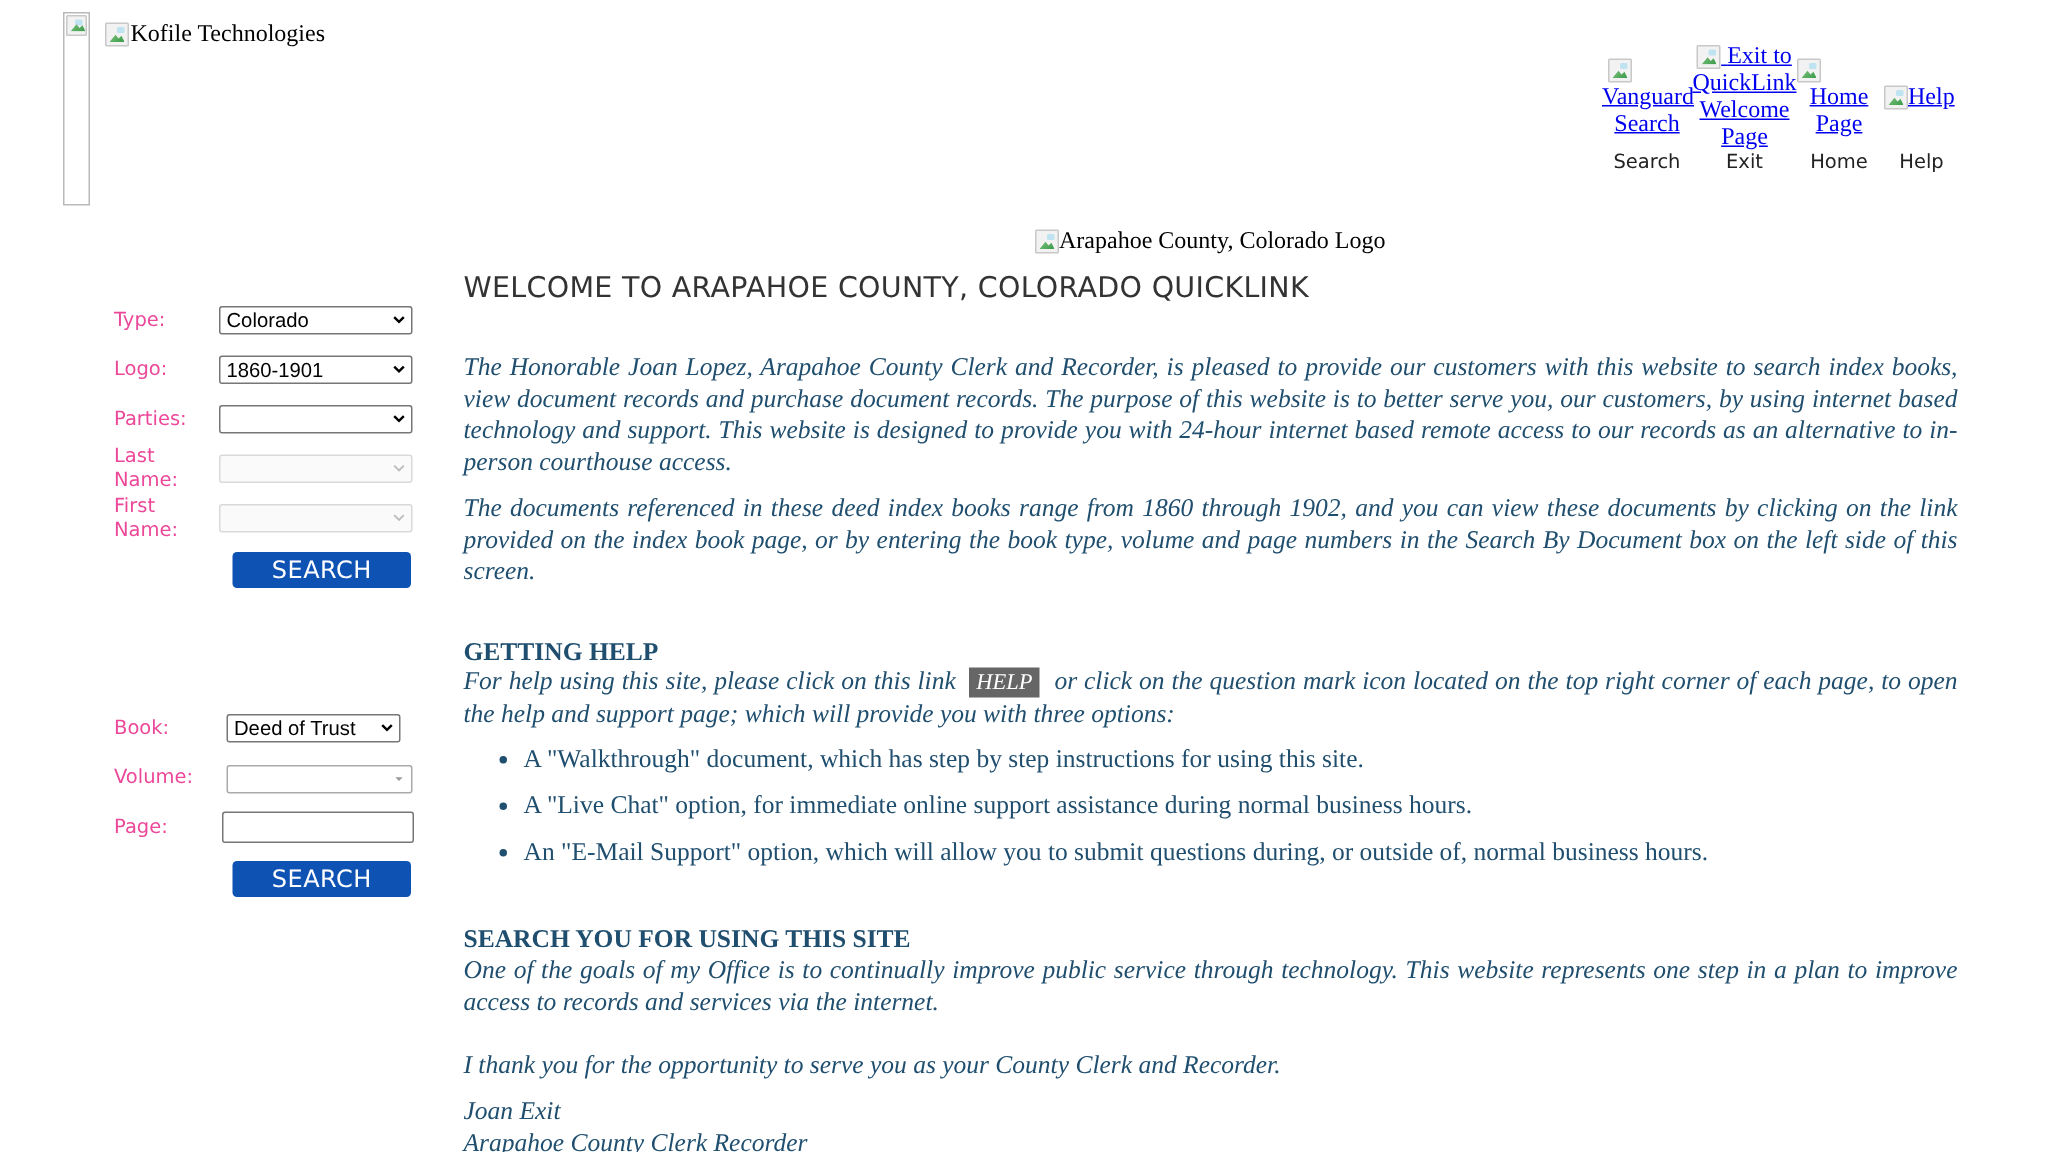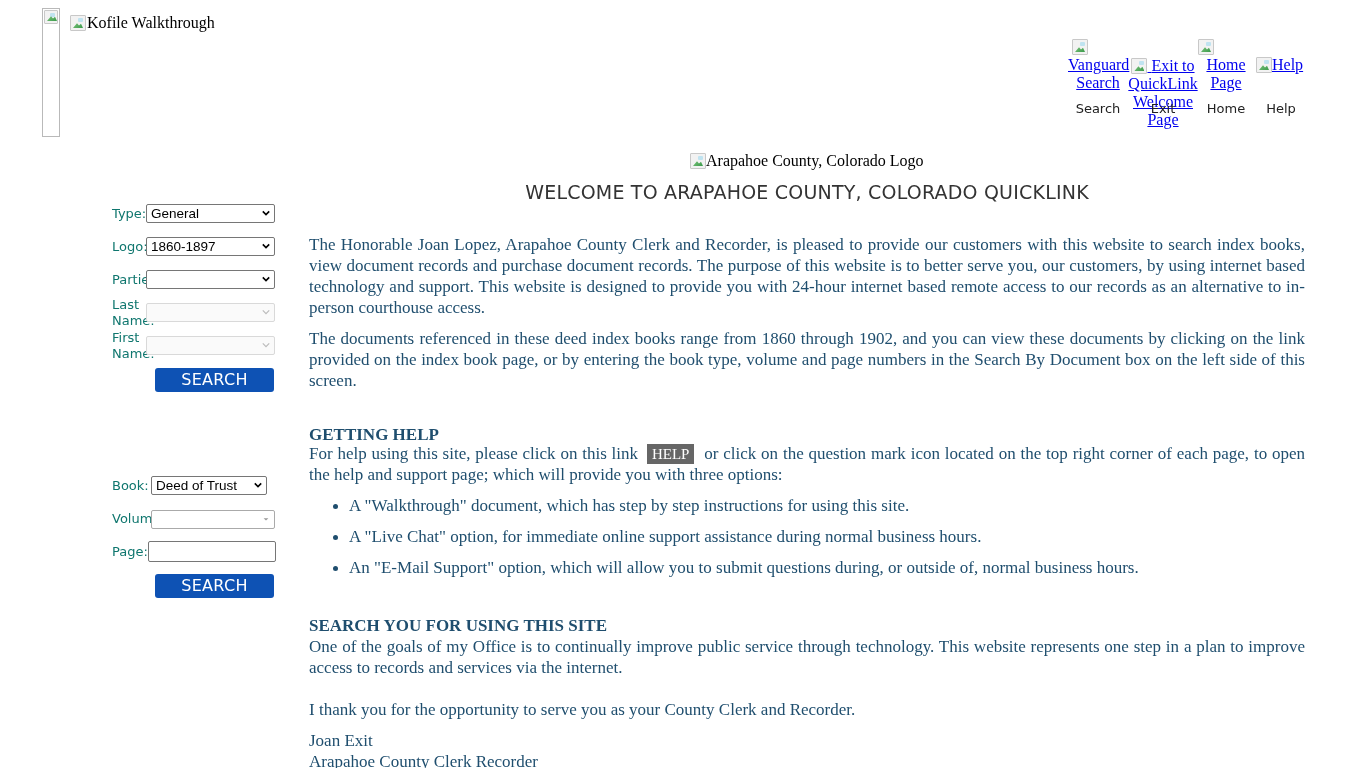--- a/index.html
+++ b/index.html
@@ -40,28 +40,28 @@
     .nav-caption {
       position: absolute; font-family: "DejaVu Sans", sans-serif; font-size: 13px; color: #222;
       top: 73px; text-align: center;
     }
 
     
     #county-logo {
       position: absolute; left: 690px; top: 152px; font-size: 16px; color: #000; white-space: nowrap;
     }
     #welcome-title {
-      position: absolute; left: 309px; width: 996px; top: 181px; text-align: center;
+      position: absolute; left: 309px; width: 996px; top: 181px; text-align: left;
       font-family: "DejaVu Sans", sans-serif; font-size: 19px; color: #333; letter-spacing: 0.2px;
     }
 
     
     .form-label {
       position: absolute; left: 76px; font-family: "DejaVu Sans", sans-serif; font-size: 13px;
-      color: #0f766e; line-height: 16px; margin-left: 36px;
+      color: #ec4899; line-height: 16px;
     }
     .select-box {
       position: absolute; height: 19px; border: 1px solid #767676; border-radius: 2px; background: #fff;
       font-family: "Liberation Sans", sans-serif; font-size: 13.5px; color: #000;
       padding: 0 0 0 4px; line-height: 17px;
     }
     .select-box.disabled { border-color: #d9d9d9; background: #fafafa; }
     .select-box .chev {
       position: absolute; right: 4px; top: 4px; width: 8px; height: 8px;
     }
@@ -69,55 +69,55 @@
       position: absolute; height: 21px; border: 1px solid #767676; border-radius: 2px; background: #fff;
     }
     .search-btn {
       position: absolute; width: 119px; height: 24px; background: #0e52b4; border-radius: 3px;
       color: #fff; font-family: "DejaVu Sans", sans-serif; font-size: 16px; text-align: center;
       line-height: 24px; letter-spacing: 0.3px; cursor: pointer;
     }
 
     
     #main { position: absolute; left: 309px; width: 996px; top: 234px; font-size: 17px; line-height: 21px; color: #1f4e6e; }
-    #main p { margin: 0; text-align: justify; }
+    #main p { margin: 0; text-align: justify; font-style: italic; }
     .para { position: absolute; left: 0; width: 996px; }
     .heading { position: absolute; left: 0; font-weight: bold; font-size: 17px; color: #1f4e6e; }
     .help-badge {
       display: inline-block; background: #666; color: #fff; padding: 0 5px; line-height: 20px;
       font-size: 15px; margin: 0 5px 0 4px;
     }
     .bullets { position: absolute; left: 0; width: 996px; margin: 0; padding: 0; list-style: none; }
     .bullets li { position: relative; padding-left: 40px; height: 31px; line-height: 21px; }
     .bullets li::before {
       content: ""; position: absolute; left: 24px; top: 9px; width: 5px; height: 5px; border-radius: 50%;
       background: #1f4e6e;
     }
   </style>
 </head>
 <body>
 
 <div id="left-frame">
   <span class="broken-img"></span>
 </div>
 <div id="kofile-logo">
-  <span class="broken-img"></span><span>Kofile Walkthrough</span>
+  <span class="broken-img"></span><span>Kofile Technologies</span>
 </div>
 
 <div id="top-nav">
 
   <div class="nav-item" style="left:4px; top:12px; width:60px;">
     <span class="broken-img" style="position:absolute; left:4px; top:-1px;"></span>
     <a href="#" style="display:block; padding-top:16px;">
       <span>Vanguard</span><br><span>Search</span>
     </a>
   </div>
   <div class="nav-caption" style="left:4px; width:60px;">Search</div>
 
-  <div class="nav-item" style="left:64px; top:1px; width:70px;margin-top:28px;">
+  <div class="nav-item" style="left:64px; top:1px; width:70px;">
     <a href="#">
       <span class="broken-img"></span>
       <span>Exit to</span><br><span>QuickLink</span><br><span>Welcome</span><br><span>Page</span>
     </a>
   </div>
   <div class="nav-caption" style="left:64px; width:70px;">Exit</div>
 
   <div class="nav-item" style="left:134px; top:10px; width:56px;">
     <span class="broken-img" style="position:absolute; left:0px; top:1px;"></span>
     <a href="#" style="display:block; padding-top:18px;">
@@ -135,29 +135,29 @@
 </div>
 
 <div id="county-logo">
   <span class="broken-img"></span><span>Arapahoe County, Colorado Logo</span>
 </div>
 <div id="welcome-title">WELCOME TO ARAPAHOE COUNTY, COLORADO QUICKLINK</div>
 
 <div>
   <div class="form-label" style="top:206px;">Type:</div>
   <div class="select-box" style="left:146px; top:204px; width:129px;">
-    <span>General</span>
+    <span>Colorado</span>
     <svg class="chev" viewBox="0 0 10 10">
         <path d="M1 3 L5 7 L9 3" stroke="#000" stroke-width="2" fill="none"></path>
       </svg>
   </div>
 
   <div class="form-label" style="top:239px;">Logo:</div>
   <div class="select-box" style="left:146px; top:237px; width:129px;">
-    <span>1860-1897</span>
+    <span>1860-1901</span>
     <svg class="chev" viewBox="0 0 10 10">
         <path d="M1 3 L5 7 L9 3" stroke="#000" stroke-width="2" fill="none"></path>
       </svg>
   </div>
 
   <div class="form-label" style="top:272px;">Parties:</div>
   <div class="select-box" style="left:146px; top:270px; width:129px;">
     <span></span>
     <svg class="chev" viewBox="0 0 10 10">
         <path d="M1 3 L5 7 L9 3" stroke="#000" stroke-width="2" fill="none"></path>

